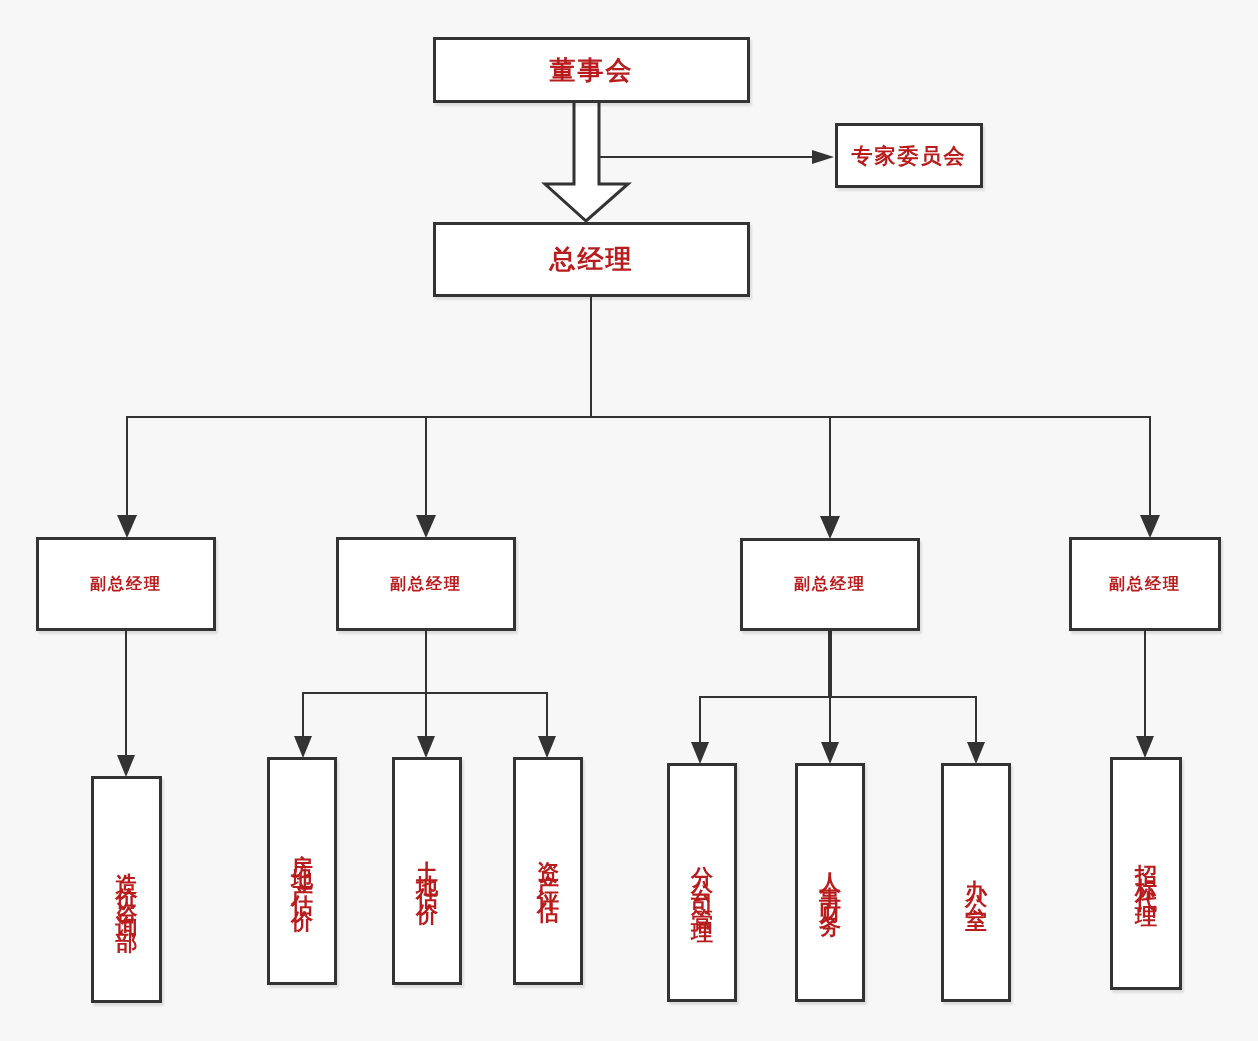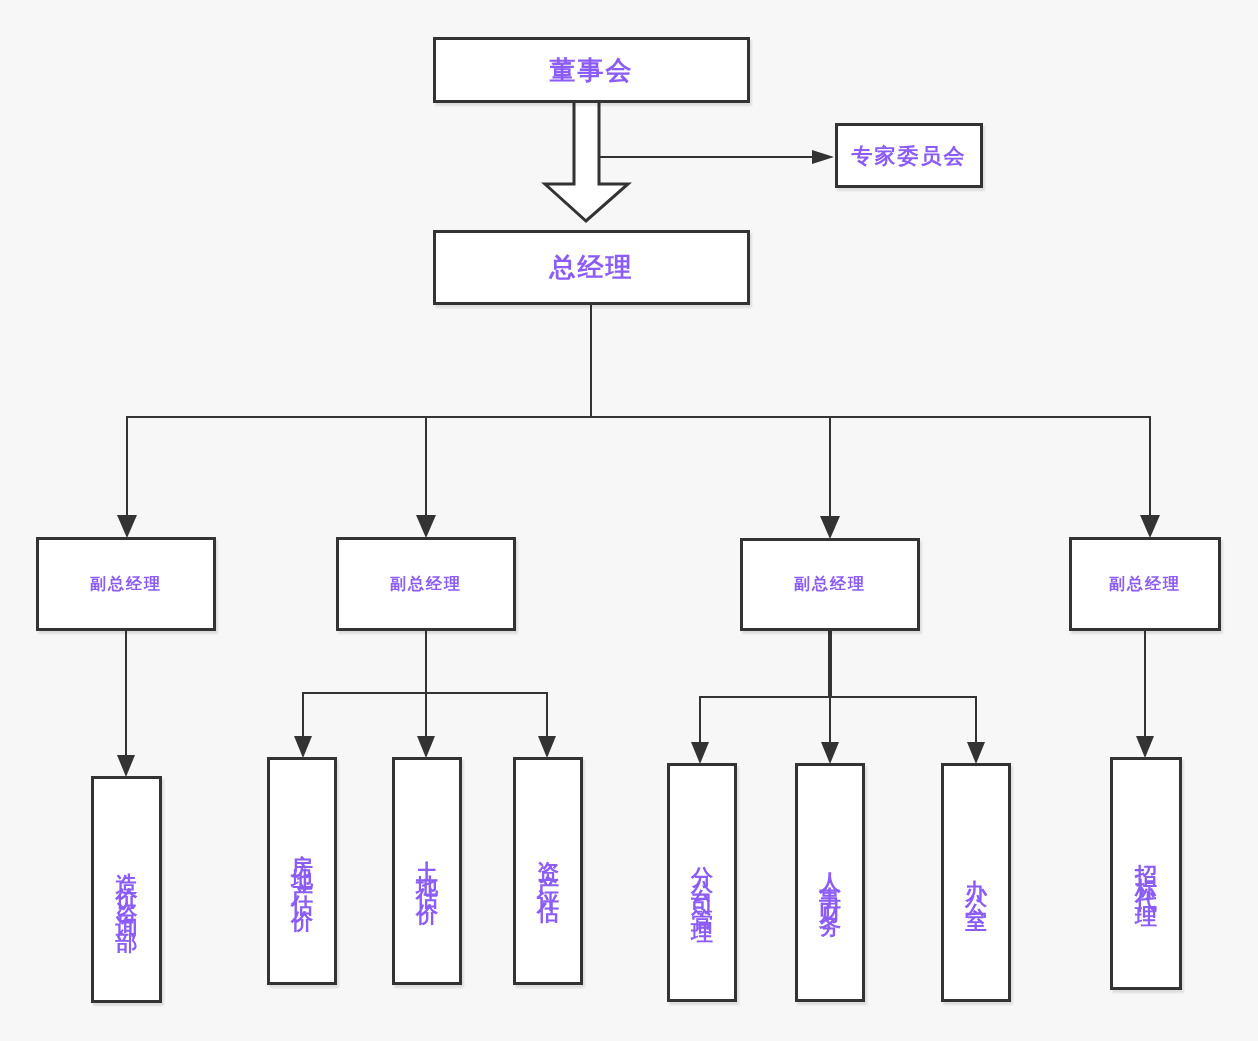--- a/index.html
+++ b/index.html
@@ -18,21 +18,21 @@
   .node{
     position:absolute;
     box-sizing:border-box;
     background:#ffffff;
     border:3px solid #333333;
     display:flex;align-items:center;justify-content:center;
     box-shadow:2px 3px 2px rgba(0,0,0,0.10);
   }
   .lbl{
     font-weight:bold;
-    color:#8b5cf6;
+    color:#b91c1c;
     letter-spacing:2px;
     white-space:nowrap;
     text-align:center;
   }
   .lbl-xl{font-size:26px;}
   .lbl-lg{font-size:16px;}
   .lbl-md{font-size:21px;}
   .vnode .lbl{
     writing-mode:vertical-rl;
     text-orientation:upright;
@@ -85,21 +85,21 @@
   </svg>
 
   <div class="node" style="left:433px;top:37px;width:317px;height:66px;">
     <span class="lbl lbl-xl">董事会</span>
   </div>
 
   <div class="node" style="left:835px;top:123px;width:148px;height:65px;">
     <span class="lbl lbl-md">专家委员会</span>
   </div>
 
-  <div class="node" style="left:433px;top:230px;width:317px;height:75px;">
+  <div class="node" style="left:433px;top:222px;width:317px;height:75px;">
     <span class="lbl lbl-xl">总经理</span>
   </div>
 
   <div class="node" style="left:36px;top:537px;width:180px;height:94px;">
     <span class="lbl lbl-lg">副总经理</span>
   </div>
   <div class="node" style="left:336px;top:537px;width:180px;height:94px;">
     <span class="lbl lbl-lg">副总经理</span>
   </div>
   <div class="node" style="left:740px;top:538px;width:180px;height:93px;">

